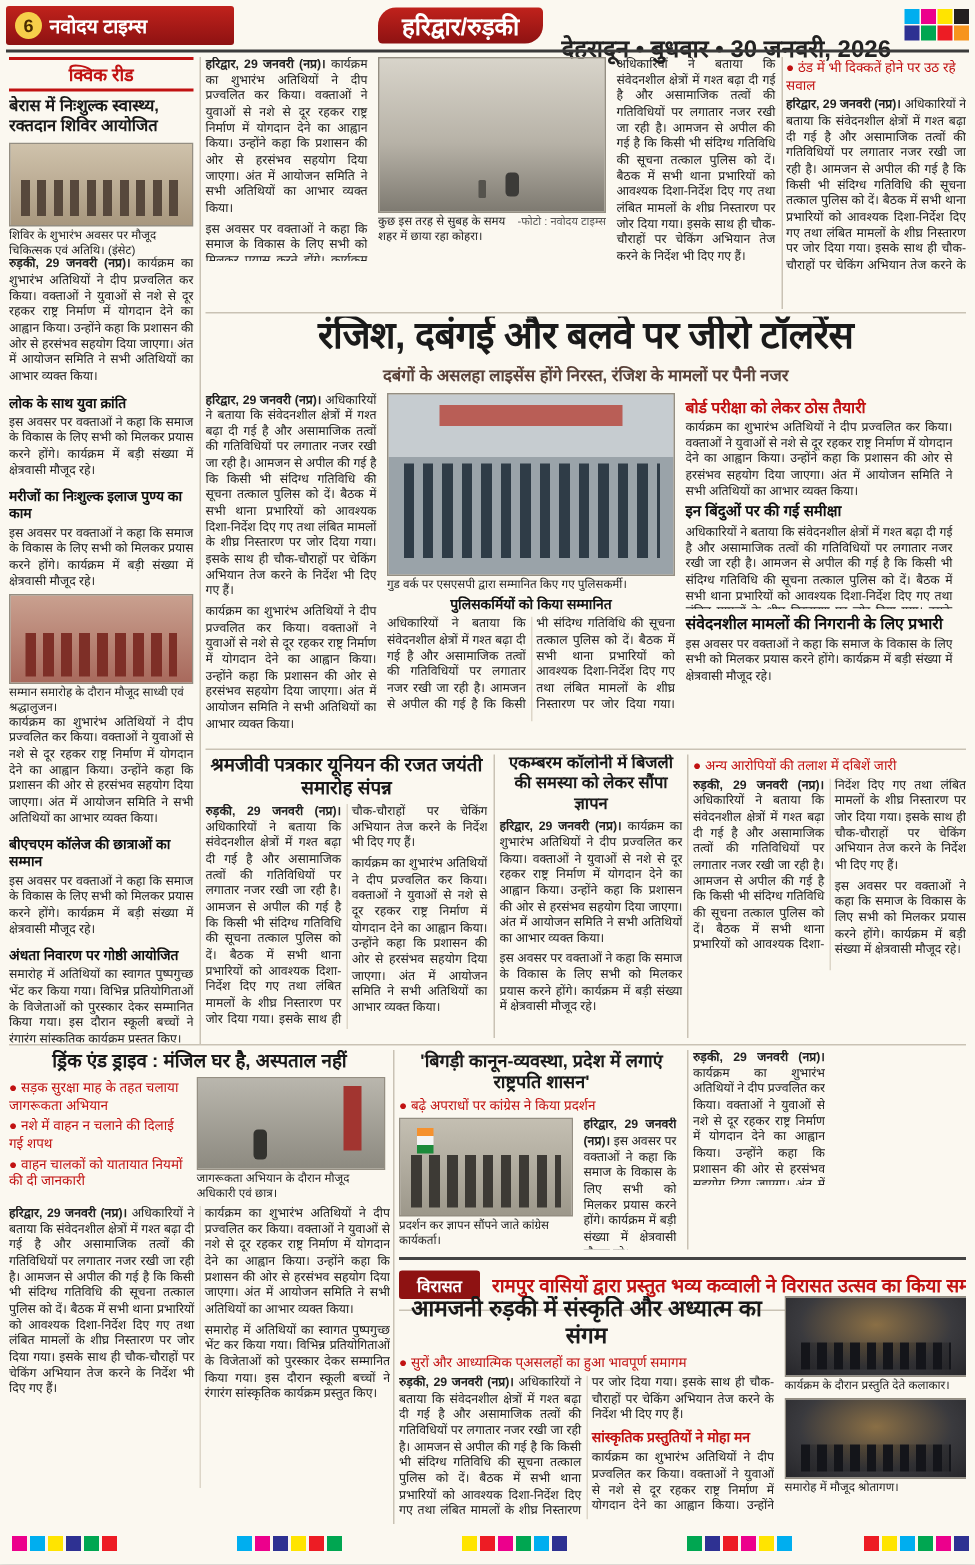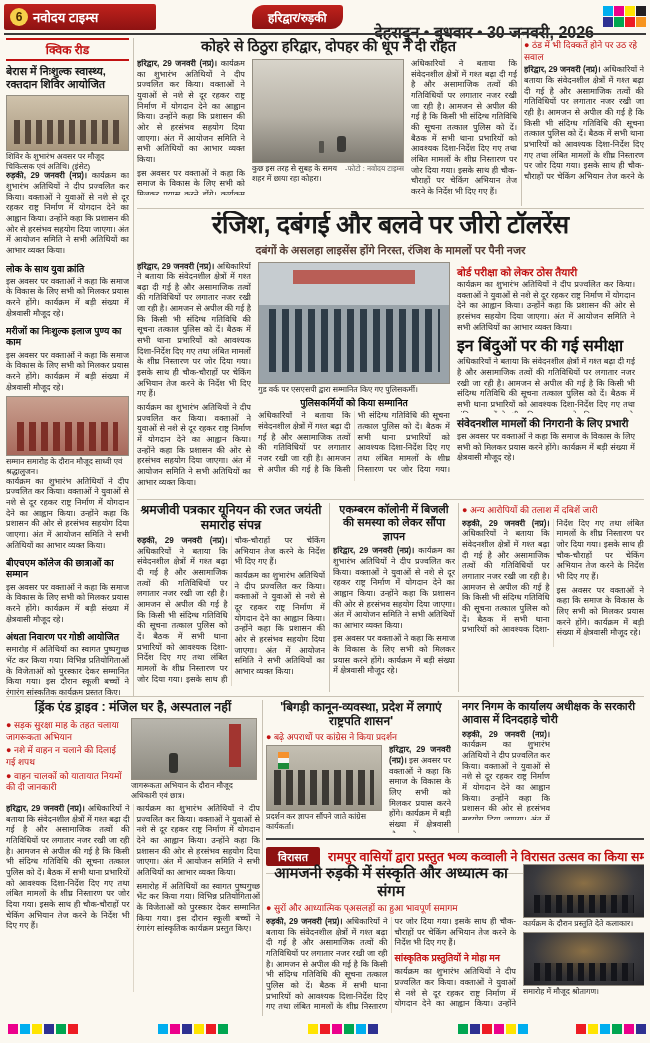--- a/index.html
+++ b/index.html
@@ -4,21 +4,21 @@
 <style>
   *{box-sizing:border-box;margin:0;padding:0}
   body{background:#d8d6d0;display:flex;justify-content:center;font-family:"Liberation Sans","DejaVu Sans",sans-serif}
   .page{position:relative;width:650px;height:1043px;background:var(--paper,#fbf8f0);color:var(--ink,#1a1a1a);overflow:hidden;box-shadow:0 0 6px rgba(0,0,0,.35)}
 
   
   .masthead{position:absolute;left:4px;top:4px;width:642px;height:26px}
   .mast-left{position:absolute;left:0;top:0;width:152px;height:26px;background:linear-gradient(180deg,#c0221c,var(--masthead_red,#8e1212));border-radius:2px;display:flex;align-items:center;gap:5px;padding:0 6px}
   .pagenum{width:18px;height:18px;border-radius:50%;background:#f6cf4a;color:#4a2c00;font-weight:bold;font-size:12px;display:flex;align-items:center;justify-content:center;flex:none}
   .papername{color:#fff;font-weight:bold;font-size:13px;white-space:nowrap}
-  .mast-edition{position:absolute;left:248px;top:1px;height:24px;padding:0 16px;background:linear-gradient(180deg,#c0221c,var(--masthead_red,#8e1212));color:#fff;display:flex;align-items:center;border-radius:12px 3px 12px 3px;font-weight:bold;font-size:12px;white-space:nowrap}
+  .mast-edition{position:absolute;left:248px;top:1px;height:24px;padding:0 16px;background:linear-gradient(180deg,#c0221c,var(--masthead_red,#8e1212));color:#fff;display:flex;align-items:center;border-radius:12px 3px 12px 3px;font-weight:bold;font-size:16px;white-space:nowrap}
   .mast-date{position:absolute;right:52px;top:17px;font-size:16px;font-weight:bold;color:#222;white-space:nowrap}
   .regmarks{display:grid;grid-template-columns:repeat(4,10px);grid-auto-rows:10px;gap:1px}
   .regmarks.tr{position:absolute;right:0;top:2px}
   .rm{display:block;width:10px;height:10px}
   .c1{background:#ec008c}.c2{background:#00aeef}.c3{background:#ffe400}.c4{background:#2e3192}
   .c5{background:#00a651}.c6{background:#ed1c24}.c7{background:#f7941d}.c8{background:#231f20}
   .rmrow{position:absolute;top:1024px;display:flex;gap:2px}
   .mast-rule{position:absolute;left:4px;top:33px;width:642px;height:2px;background:#3b3b3b}
 
   
@@ -144,21 +144,20 @@
         <p>इस अवसर पर वक्ताओं ने कहा कि समाज के विकास के लिए सभी को मिलकर प्रयास करने होंगे। कार्यक्रम में बड़ी संख्या में क्षेत्रवासी मौजूद रहे।</p>
       </div>
     <div class="sub">अंधता निवारण पर गोष्ठी आयोजित</div>
     <div class="body">
         <p>समारोह में अतिथियों का स्वागत पुष्पगुच्छ भेंट कर किया गया। विभिन्न प्रतियोगिताओं के विजेताओं को पुरस्कार देकर सम्मानित किया गया। इस दौरान स्कूली बच्चों ने रंगारंग सांस्कृतिक कार्यक्रम प्रस्तुत किए।</p>
       </div>
 
   </section>
 
   <section class="sec" id="sec-fog">
-    <h2 class="h2">कोहरे से ठिठुरा हरिद्वार, दोपहर की धूप ने दी राहत</h2>
     <div class="row" style="height:136px">
       <div class="body" style="width:108px">
         <p><span class="dl">हरिद्वार, 29 जनवरी (नप्र)।</span> <span>कार्यक्रम का शुभारंभ अतिथियों ने दीप प्रज्वलित कर किया। वक्ताओं ने युवाओं से नशे से दूर रहकर राष्ट्र निर्माण में योगदान देने का आह्वान किया। उन्होंने कहा कि प्रशासन की ओर से हरसंभव सहयोग दिया जाएगा। अंत में आयोजन समिति ने सभी अतिथियों का आभार व्यक्त किया।</span></p>
         <p>इस अवसर पर वक्ताओं ने कहा कि समाज के विकास के लिए सभी को मिलकर प्रयास करने होंगे। कार्यक्रम में बड़ी संख्या में क्षेत्रवासी मौजूद रहे।</p>
       </div>
       <figure class="fig" style="width:152px">
         <div class="photo ph-fog" style="height:104px"></div>
         <figcaption class="cap">
           <span class="credit">-फोटो : नवोदय टाइम्स</span>
           <span>कुछ इस तरह से सुबह के समय शहर में छाया रहा कोहरा।</span>
@@ -193,21 +192,21 @@
         <div class="sub h3c">पुलिसकर्मियों को किया सम्मानित</div>
         <div class="body cols2" style="height:70px">
           <p>अधिकारियों ने बताया कि संवेदनशील क्षेत्रों में गश्त बढ़ा दी गई है और असामाजिक तत्वों की गतिविधियों पर लगातार नजर रखी जा रही है। आमजन से अपील की गई है कि किसी भी संदिग्ध गतिविधि की सूचना तत्काल पुलिस को दें। बैठक में सभी थाना प्रभारियों को आवश्यक दिशा-निर्देश दिए गए तथा लंबित मामलों के शीघ्र निस्तारण पर जोर दिया गया। इसके साथ ही चौक-चौराहों पर चेकिंग अभियान तेज करने के निर्देश भी दिए गए हैं।</p>
         </div>
       </div>
       <div style="width:178px;flex:none">
         <div class="sub red" style="font-size:10.5px">बोर्ड परीक्षा को लेकर ठोस तैयारी</div>
         <div class="body" style="height:52px">
             <p>कार्यक्रम का शुभारंभ अतिथियों ने दीप प्रज्वलित कर किया। वक्ताओं ने युवाओं से नशे से दूर रहकर राष्ट्र निर्माण में योगदान देने का आह्वान किया। उन्होंने कहा कि प्रशासन की ओर से हरसंभव सहयोग दिया जाएगा। अंत में आयोजन समिति ने सभी अतिथियों का आभार व्यक्त किया।</p>
           </div>
-        <div class="sub" style="font-size:16px">इन बिंदुओं पर की गई समीक्षा</div>
+        <div class="sub" style="font-size:10px">इन बिंदुओं पर की गई समीक्षा</div>
         <div class="body" style="height:56px">
             <p>अधिकारियों ने बताया कि संवेदनशील क्षेत्रों में गश्त बढ़ा दी गई है और असामाजिक तत्वों की गतिविधियों पर लगातार नजर रखी जा रही है। आमजन से अपील की गई है कि किसी भी संदिग्ध गतिविधि की सूचना तत्काल पुलिस को दें। बैठक में सभी थाना प्रभारियों को आवश्यक दिशा-निर्देश दिए गए तथा लंबित मामलों के शीघ्र निस्तारण पर जोर दिया गया। इसके साथ ही चौक-चौराहों पर चेकिंग अभियान तेज करने के निर्देश भी दिए गए हैं।</p>
           </div>
         <div class="sub" style="font-size:10.5px">संवेदनशील मामलों की निगरानी के लिए प्रभारी</div>
         <div class="body" style="height:44px">
             <p>इस अवसर पर वक्ताओं ने कहा कि समाज के विकास के लिए सभी को मिलकर प्रयास करने होंगे। कार्यक्रम में बड़ी संख्या में क्षेत्रवासी मौजूद रहे।</p>
           </div>
       </div>
     </div>
   </section>
@@ -264,21 +263,20 @@
         <div class="photo ph-congress" style="height:66px"></div>
         <figcaption class="cap">प्रदर्शन कर ज्ञापन सौंपने जाते कांग्रेस कार्यकर्ता।</figcaption>
       </figure>
       <div class="body" style="width:62px">
         <p><span class="dl">हरिद्वार, 29 जनवरी (नप्र)।</span> <span>इस अवसर पर वक्ताओं ने कहा कि समाज के विकास के लिए सभी को मिलकर प्रयास करने होंगे। कार्यक्रम में बड़ी संख्या में क्षेत्रवासी मौजूद रहे।</span></p>
       </div>
     </div>
   </section>
 
   <section class="sec" id="sec-theft">
-    <h3 class="h4">नगर निगम के कार्यालय अधीक्षक के सरकारी आवास में दिनदहाड़े चोरी</h3>
     <div class="row" style="height:90px">
       <div class="body" style="width:88px">
         <p><span class="dl">रुड़की, 29 जनवरी (नप्र)।</span> <span>कार्यक्रम का शुभारंभ अतिथियों ने दीप प्रज्वलित कर किया। वक्ताओं ने युवाओं से नशे से दूर रहकर राष्ट्र निर्माण में योगदान देने का आह्वान किया। उन्होंने कहा कि प्रशासन की ओर से हरसंभव सहयोग दिया जाएगा। अंत में आयोजन समिति ने सभी अतिथियों का आभार व्यक्त किया।</span></p>
       </div>
     </div>
   </section>
 
   <section class="sec" id="sec-virasat">
     <div class="strip">
       <span class="strip-label">विरासत</span>

